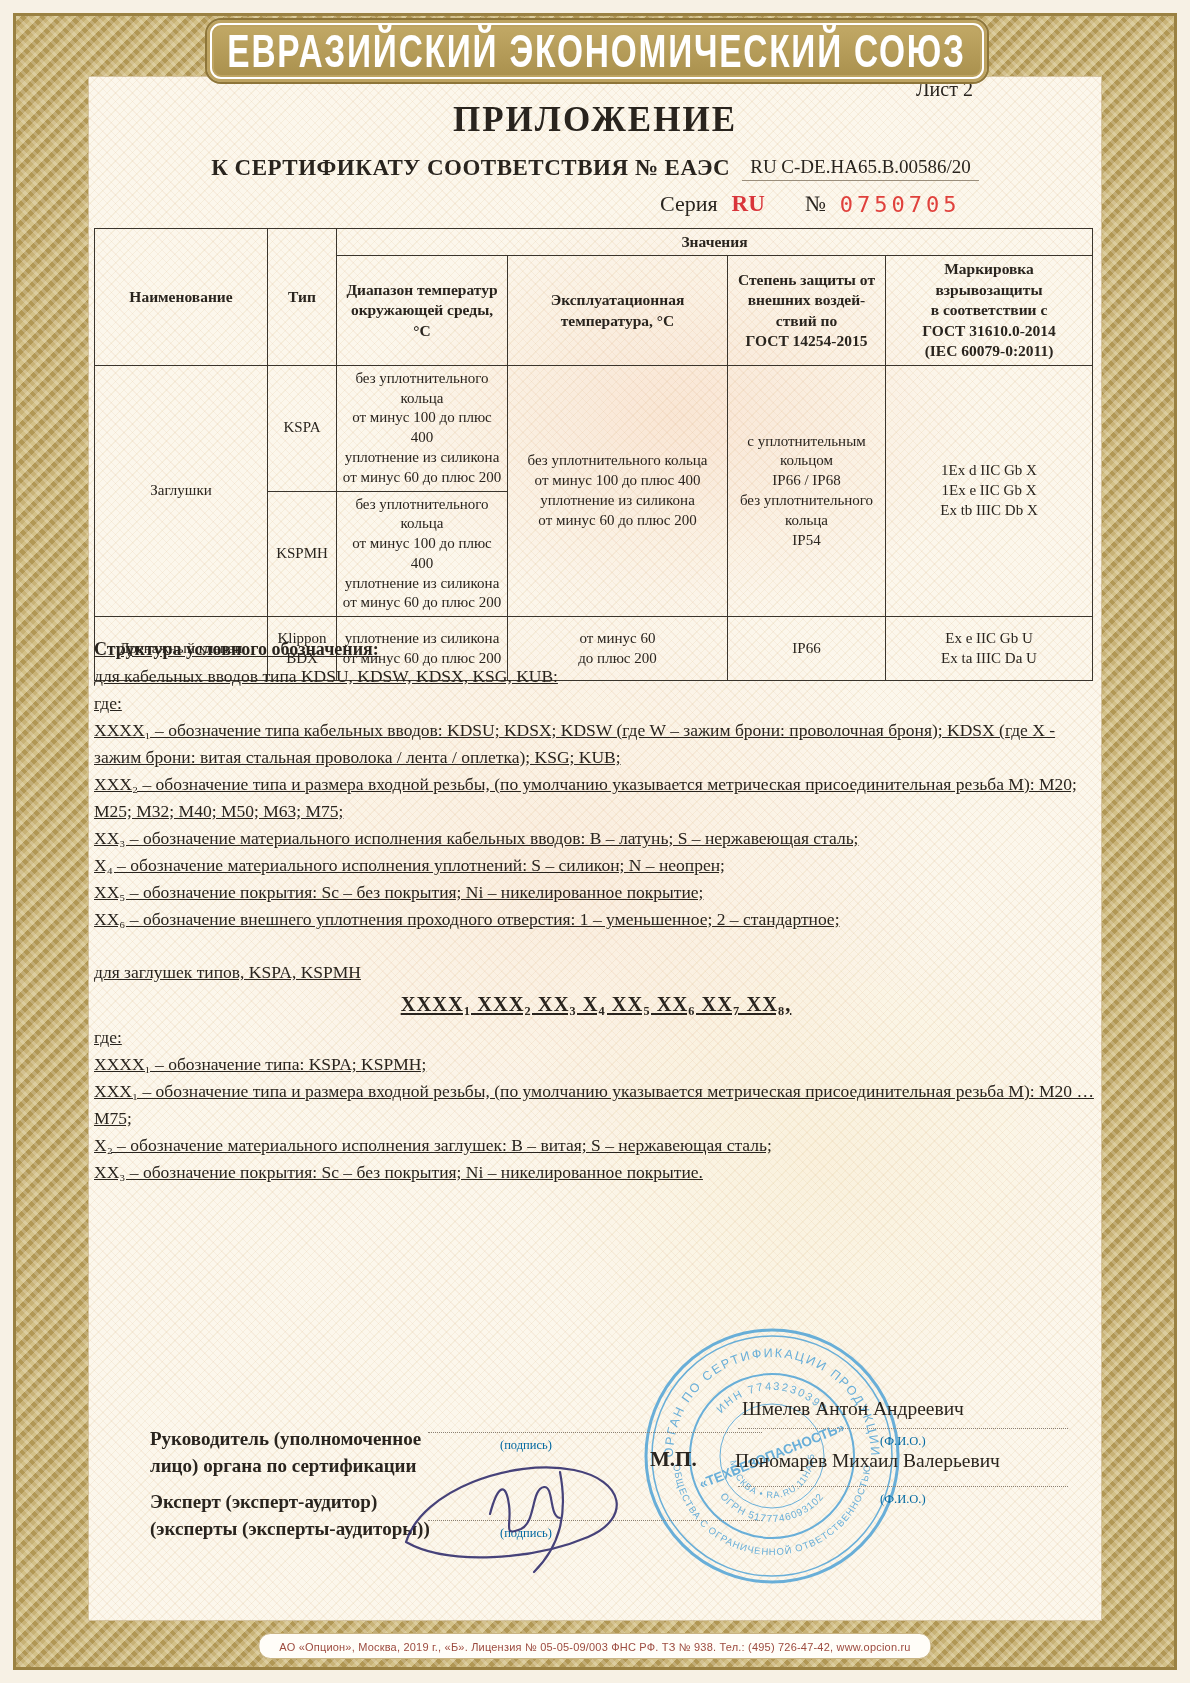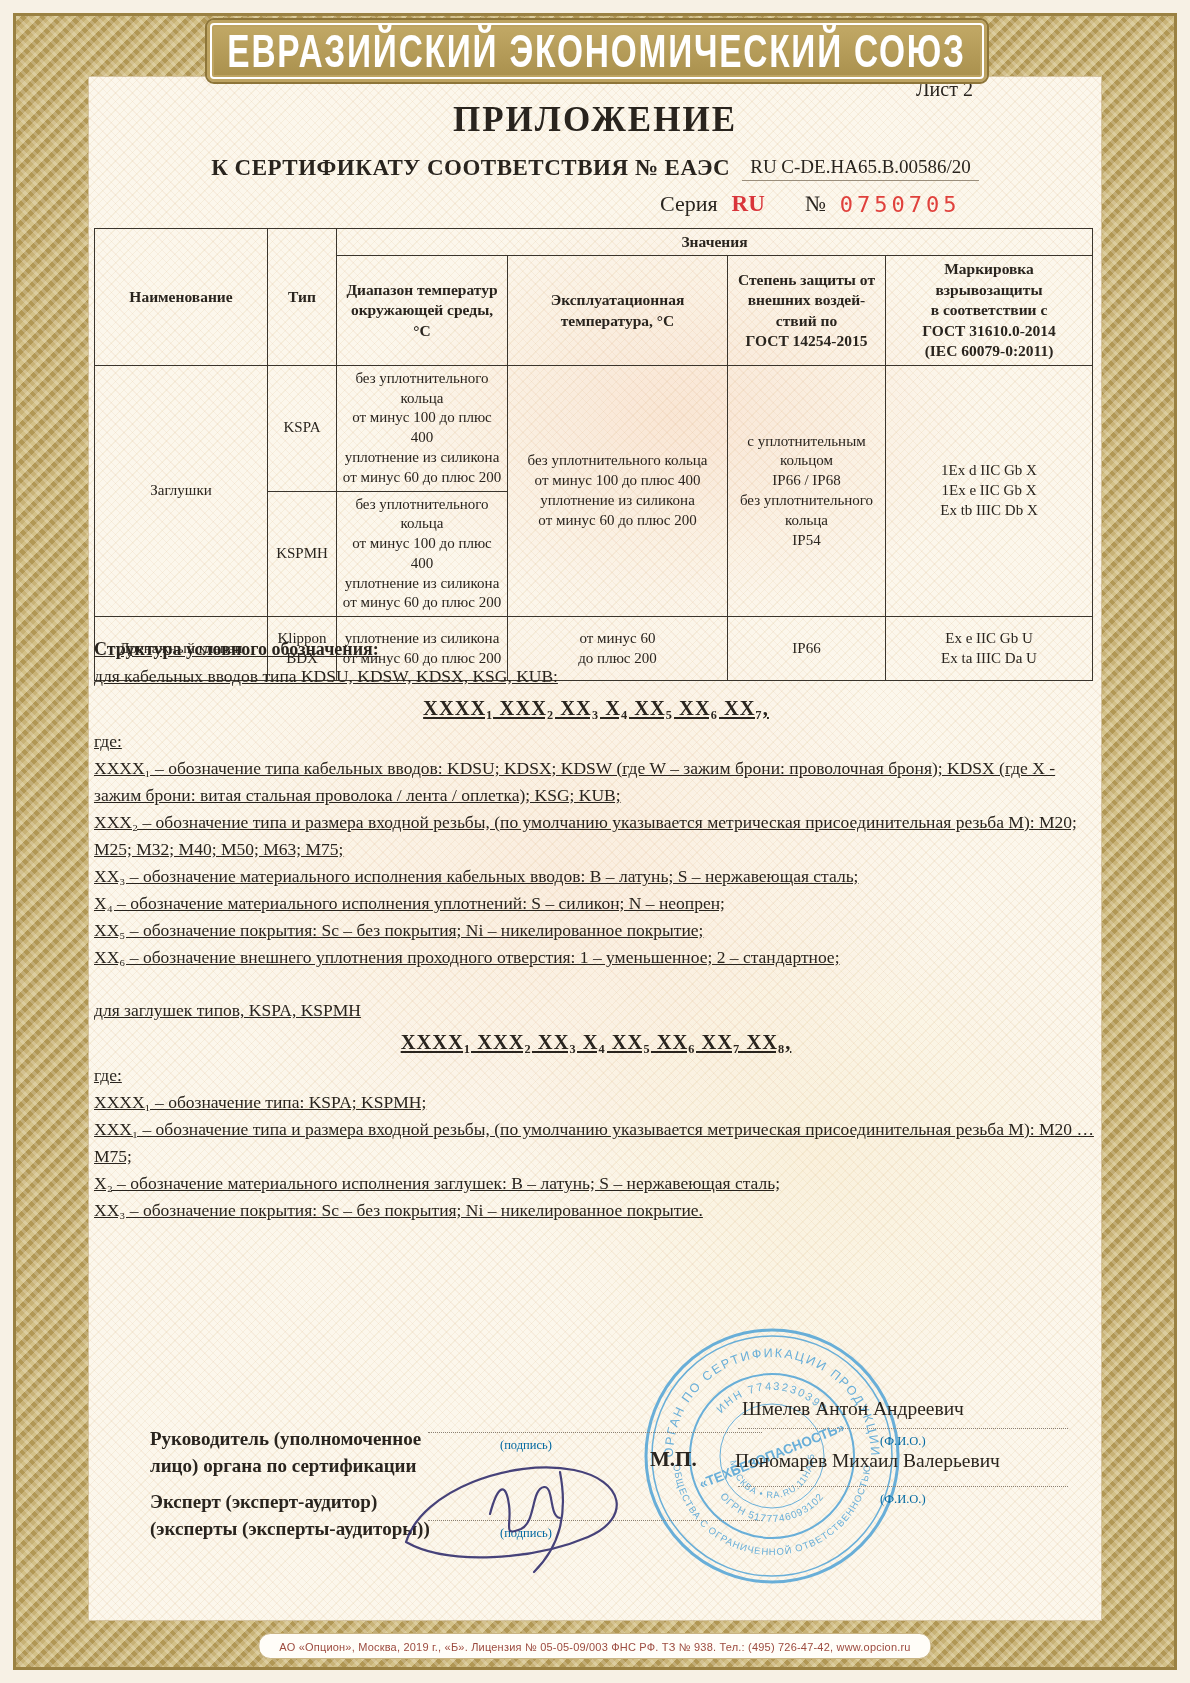--- a/index.html
+++ b/index.html
@@ -16,21 +16,21 @@
     background-color:#fcf7ec;
     background-image:
       radial-gradient(ellipse 430px 300px at 58% 22%, rgba(238,168,128,.22), transparent 70%),
       radial-gradient(ellipse 520px 420px at 47% 52%, rgba(243,186,150,.16), transparent 72%),
       radial-gradient(ellipse 420px 380px at 72% 70%, rgba(240,214,150,.18), transparent 72%),
       repeating-linear-gradient(45deg, rgba(212,146,106,.10) 0 1px, transparent 1px 6px),
       repeating-linear-gradient(-45deg, rgba(203,168,96,.12) 0 1px, transparent 1px 6px);
     border:1px solid rgba(168,138,78,.45);}
   
   .banner{position:absolute;left:205px;top:18px;width:780px;height:62px;z-index:5;
-    background:linear-gradient(#c4ab68,#a78e4b);border-radius:9px;border:2px solid #8d7539;
+    background:linear-gradient(#c4ab68,#a78e4b);border-radius:16px;border:2px solid #8d7539;
     box-shadow:inset 0 0 0 3px #bda361, inset 0 0 0 5px #ffffff, inset 0 0 0 7px #bda361;
     display:flex;align-items:center;justify-content:center;}
   .banner-text{font-family:"Liberation Sans","DejaVu Sans",sans-serif;font-weight:bold;color:#fff;
     font-size:38px;letter-spacing:2px;white-space:nowrap;transform:scale(.88,1.22);}
   .sheet{position:absolute;left:916px;top:78px;font-size:20px;z-index:4;}
   .title{position:absolute;left:0;right:0;top:100px;text-align:center;font-weight:bold;
     font-size:35px;letter-spacing:2px;z-index:4;}
   .certrow{position:absolute;left:0;right:0;top:155px;display:flex;justify-content:center;
     align-items:center;gap:12px;z-index:4;}
   .cert-label{font-weight:bold;font-size:23px;letter-spacing:.5px;white-space:nowrap;}
@@ -161,34 +161,33 @@
       <td>IP66</td>
       <td>Ex e IIC Gb U
 Ex ta IIIC Da U</td>
     </tr>
   </tbody>
     </table>
 
   <div class="structure">
     <div class="heading">Структура условного обозначения:</div>
     <div>для кабельных вводов типа KDSU, KDSW, KDSX, KSG, KUB:</div>
-    <div class="formula">XXXX₁ XXX₂ XX₃ X₄ XX₅ XX₆ XX₇,</div>
     <div>где:</div>
     <div>XXXX₁ – обозначение типа кабельных вводов: KDSU; KDSX; KDSW (где W – зажим брони: проволочная броня); KDSX (где X - зажим брони: витая стальная проволока / лента / оплетка); KSG; KUB;</div>
     <div>XXX₂ – обозначение типа и размера входной резьбы, (по умолчанию указывается метрическая присоединительная резьба М): М20; М25; М32; М40; М50; М63; М75;</div>
     <div>XX₃ – обозначение материального исполнения кабельных вводов: В – латунь; S – нержавеющая сталь;</div>
     <div>X₄ – обозначение материального исполнения уплотнений: S – силикон; N – неопрен;</div>
     <div>XX₅ – обозначение покрытия: Sc – без покрытия; Ni – никелированное покрытие;</div>
     <div>XX₆ – обозначение внешнего уплотнения проходного отверстия: 1 – уменьшенное; 2 – стандартное;</div>
     <div class="intro2">для заглушек типов, KSPA, KSPMH</div>
     <div class="formula">XXXX₁ XXX₂ XX₃ X₄ XX₅ XX₆ XX₇ XX₈,</div>
     <div>где:</div>
     <div>XXXX₁ – обозначение типа: KSPA; KSPMH;</div>
     <div>XXX₁ – обозначение типа и размера входной резьбы, (по умолчанию указывается метрическая присоединительная резьба М): М20 … М75;</div>
-    <div>X₂ – обозначение материального исполнения заглушек: В – латунь; S – нержавеющая сталь;</div>
+    <div>X₂ – обозначение материального исполнения заглушек: В – витая; S – нержавеющая сталь;</div>
     <div>XX₃ – обозначение покрытия: Sc – без покрытия; Ni – никелированное покрытие.</div>
   </div>
 
   <div class="sig-label" style="top:1425px;width:310px">Руководитель (уполномоченное
 лицо) органа по сертификации</div>
   <div class="sig-line" style="left:428px;top:1432px;width:334px"></div>
   <div class="sig-caption" style="left:500px;top:1438px">(подпись)</div>
   <div class="sig-name" style="left:742px;top:1398px">Шмелев Антон Андреевич</div>
   <div class="sig-line" style="left:738px;top:1428px;width:330px"></div>
   <div class="sig-caption" style="left:880px;top:1434px">(Ф.И.О.)</div>

